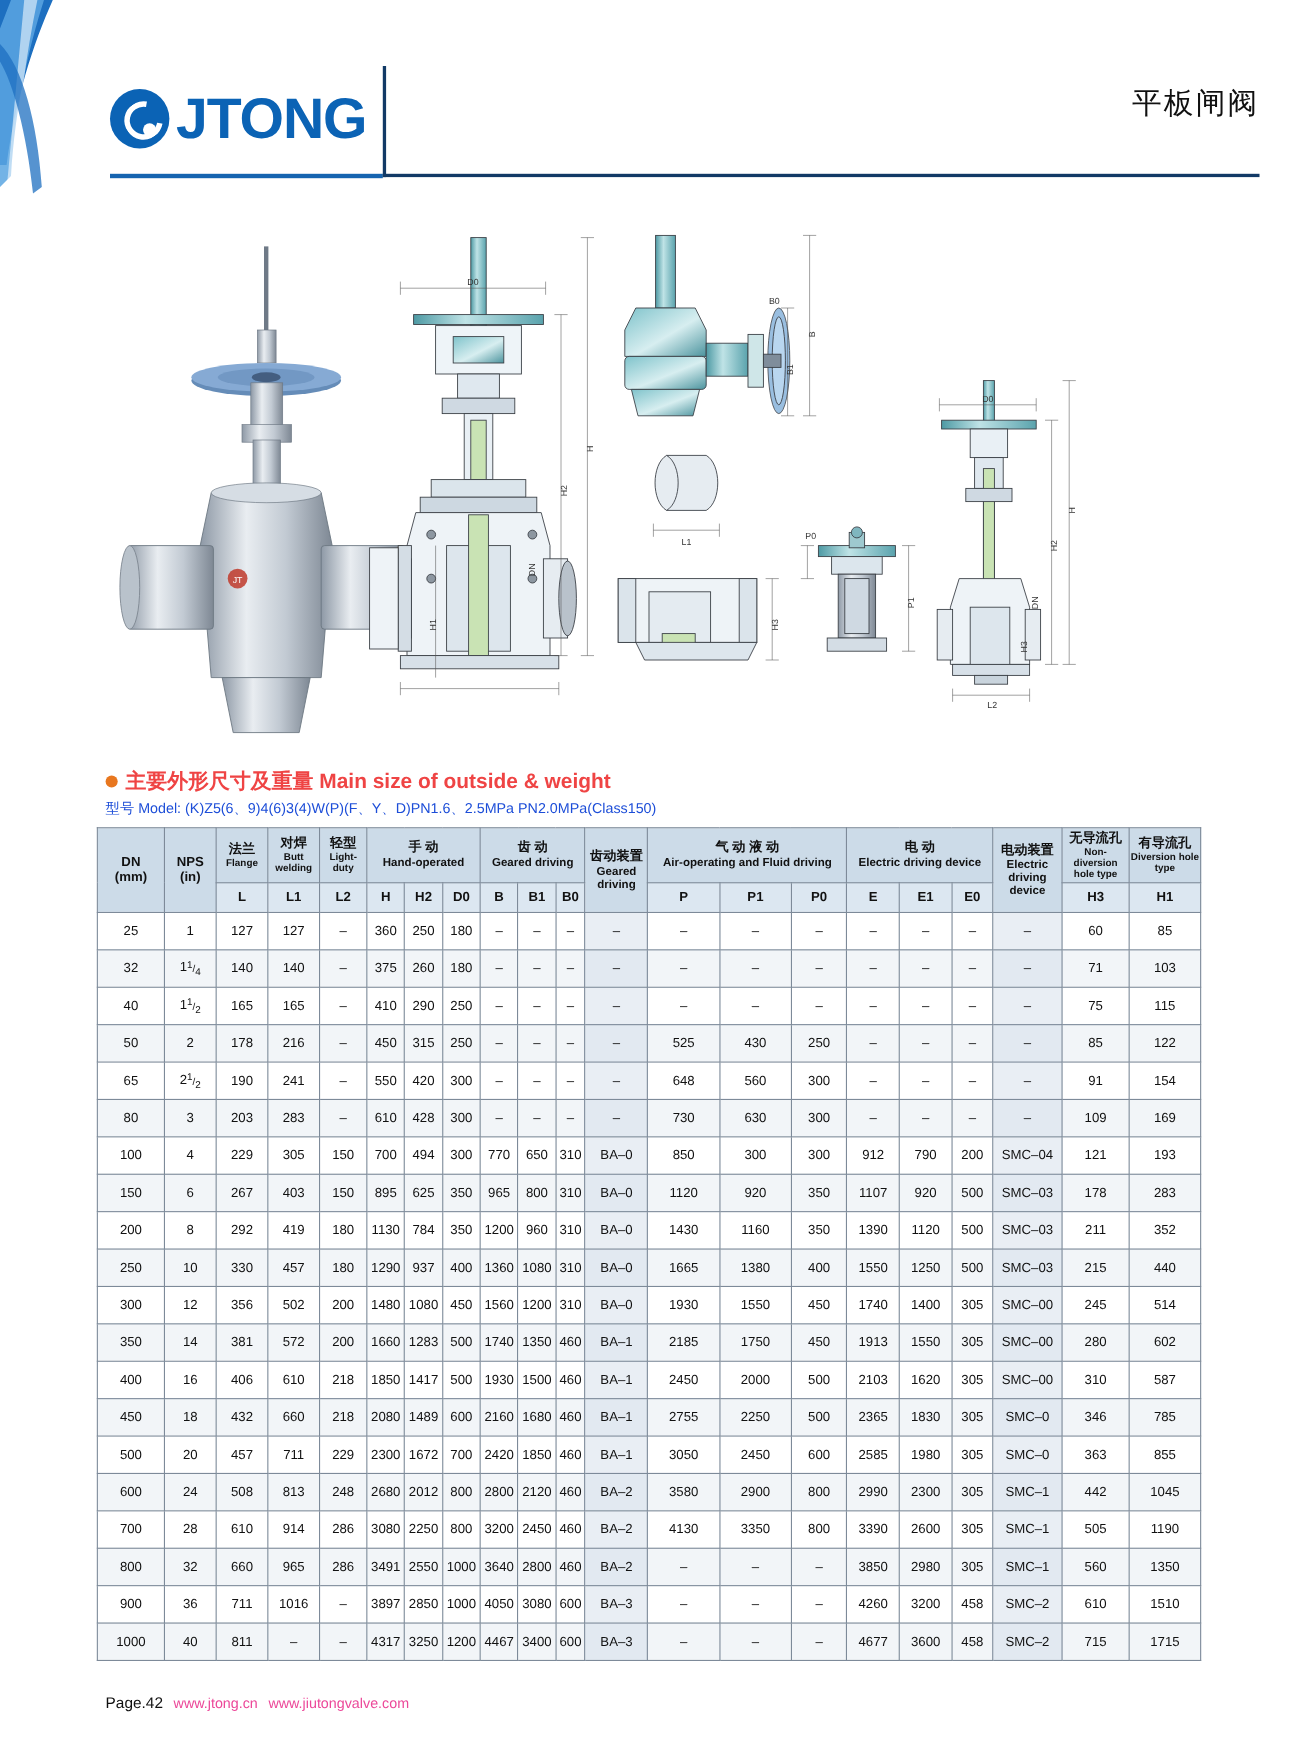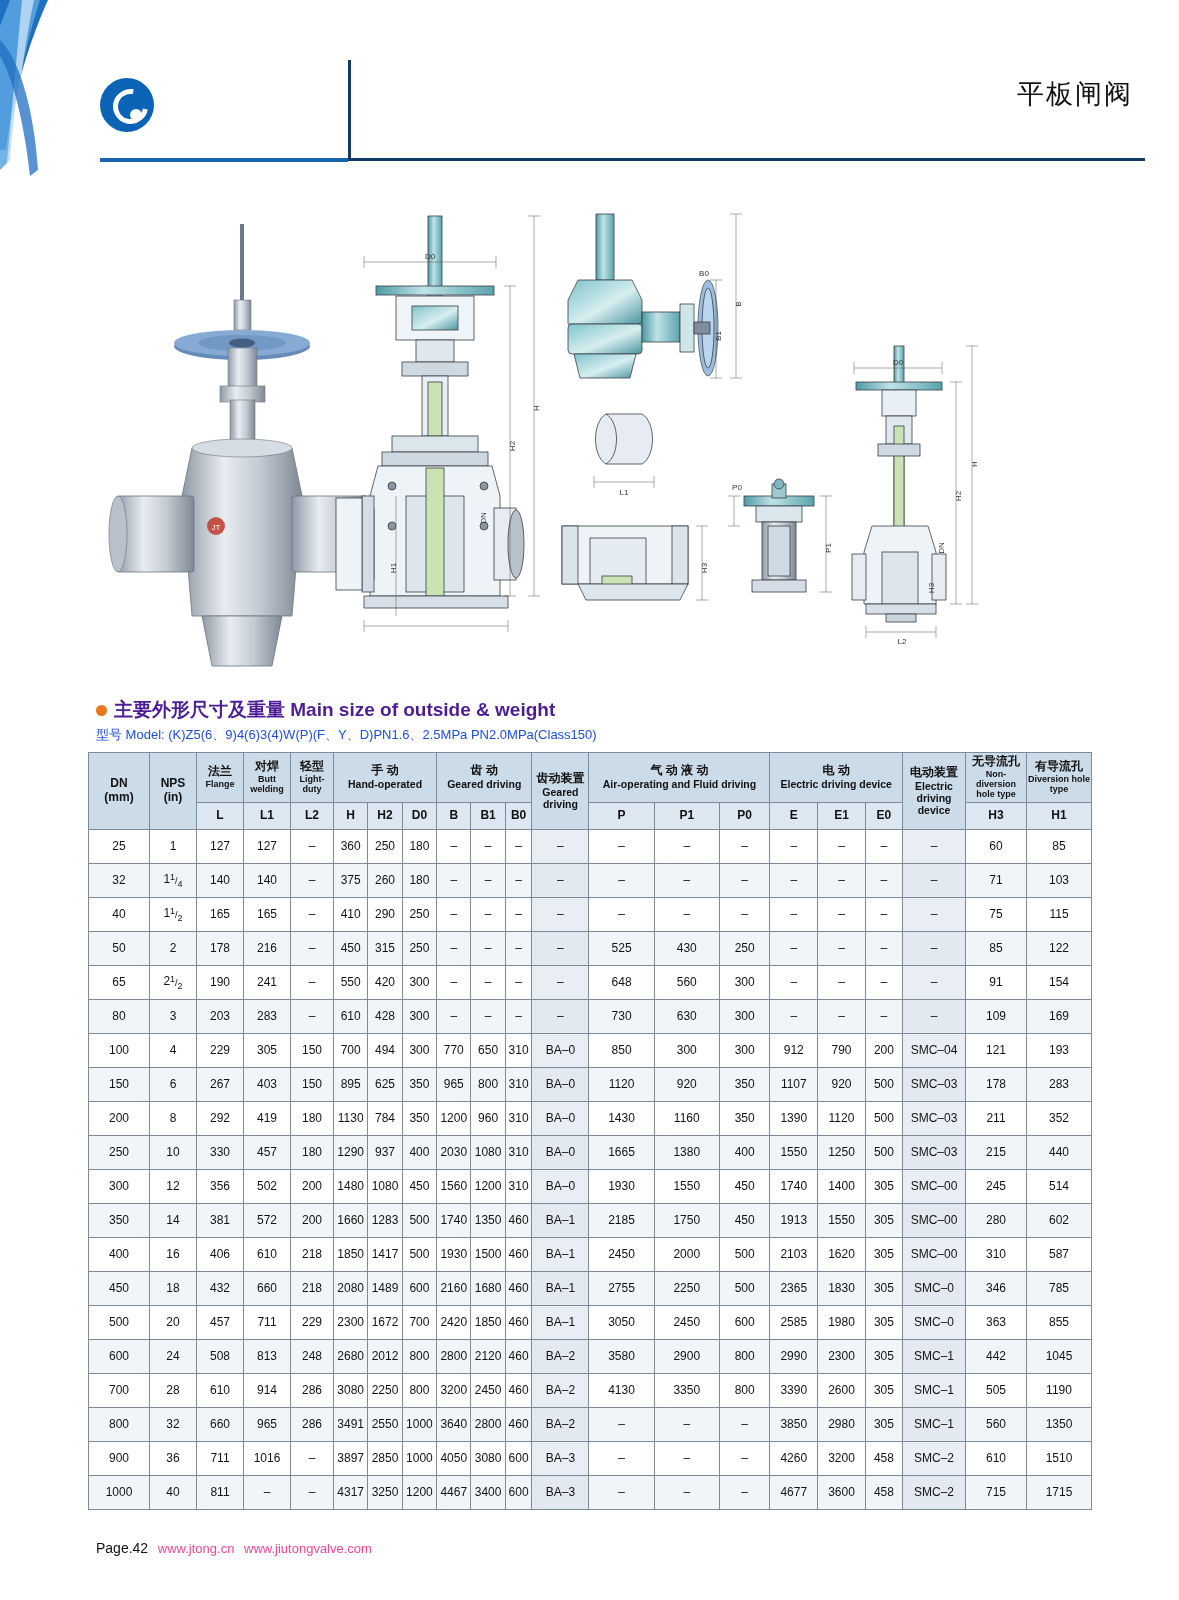--- a/index.html
+++ b/index.html
@@ -9,33 +9,33 @@
     color:#1a1a1a;position:relative;overflow:hidden;
   }
   
   .header{position:absolute;left:0;top:0;width:1179px;height:190px;}
   .corner-art{position:absolute;left:0;top:0;width:96px;height:190px;overflow:hidden;}
   .logo-wrap{position:absolute;left:100px;top:78px;display:flex;align-items:center;}
   .logo-mark{width:54px;height:54px;border-radius:50%;background:#0b63b5;position:relative;margin-right:6px;}
   .logo-mark:after{content:"";position:absolute;left:13px;top:11px;width:25px;height:25px;border-radius:50%;border:5px solid #ffffff;border-right-color:transparent;transform:rotate(-35deg);}
   .logo-mark:before{content:"";position:absolute;left:30px;top:31px;width:12px;height:12px;border-radius:50%;background:#ffffff;}
   .logo-text{font-size:52px;font-weight:bold;color:#0b63b5;letter-spacing:-1px;font-family:"Liberation Sans", sans-serif;}
-  .title-block{position:absolute;right:46px;top:78px;text-align:left;}
+  .title-block{position:absolute;right:34px;top:78px;text-align:left;}
   .title-cn{font-size:27px;color:#111;letter-spacing:2px;line-height:1.2;}
   .title-en{font-size:25px;color:#333;line-height:1.35;margin-top:2px;}
   .rule-blue{position:absolute;left:100px;top:158px;width:248px;height:4px;background:#1664b0;}
   .rule-dark{position:absolute;left:348px;top:158px;width:797px;height:3px;background:#123a66;}
   .rule-vert{position:absolute;left:348px;top:60px;width:3px;height:101px;background:#123a66;}
 
   
   .drawings{position:absolute;left:96px;top:196px;width:1000px;height:480px;}
   svg.tech{position:absolute;left:0;top:0;}
 
   
-  .sec-title{position:absolute;left:96px;top:697px;font-size:19px;font-weight:bold;color:#4c1d95;display:flex;align-items:center;}
+  .sec-title{position:absolute;left:96px;top:697px;font-size:19px;font-weight:bold;color:#ef4444;display:flex;align-items:center;}
   .bullet{width:11px;height:11px;border-radius:50%;background:#e8771f;display:inline-block;margin-right:7px;}
   .model-line{position:absolute;left:96px;top:726px;font-size:13px;color:#1d4ed8;}
 
   
   .tbl-wrap{position:absolute;left:88px;top:752px;width:1004px;}
   table{border-collapse:collapse;width:1004px;font-size:12px;}
   th,td{border:1px solid #7d8a99;text-align:center;color:#111;}
   thead th{background:#ccdbe8;font-weight:bold;line-height:1.15;padding:2px 1px;}
   thead th.sub{background:#dce7f1;font-weight:bold;height:22px;}
   tbody td{height:31px;background:#ffffff;}
@@ -62,20 +62,21 @@
     <svg width="96" height="190" viewBox="0 0 96 190">
       <path d="M0,0 L48,0 C30,40 14,90 6,150 L0,150 Z" fill="#1d6fc0"></path>
       <path d="M10,0 L40,0 C26,44 14,96 10,160 L0,170 L0,26 Z" fill="#5aa6e2" opacity="0.85"></path>
       <path d="M22,0 L34,0 C24,48 16,104 14,166 L6,172 Z" fill="#ffffff" opacity="0.55"></path>
       <path d="M0,40 C20,60 34,110 38,170 L30,176 C24,120 12,76 0,56 Z" fill="#1d6fc0" opacity="0.75"></path>
     </svg>
   </div>
 
   <div class="logo-wrap">
     <div class="logo-mark"></div>
+    <div class="logo-text">JTONG</div>
   </div>
 
   <div class="title-block">
     <div class="title-cn">平板闸阀</div>
   </div>
 
   <div class="rule-blue"></div>
   <div class="rule-dark"></div>
   <div class="rule-vert"></div>
 </div>
@@ -572,21 +573,21 @@
         </tr>
         <tr class="alt">
           <td>250</td>
           <td>10</td>
           <td>330</td>
           <td>457</td>
           <td>180</td>
           <td>1290</td>
           <td>937</td>
           <td>400</td>
-          <td>2030</td>
+          <td>1360</td>
           <td>1080</td>
           <td>310</td>
           <td class="shade">BA–0</td>
           <td>1665</td>
           <td>1380</td>
           <td>400</td>
           <td>1550</td>
           <td>1250</td>
           <td>500</td>
           <td class="shade">SMC–03</td>

